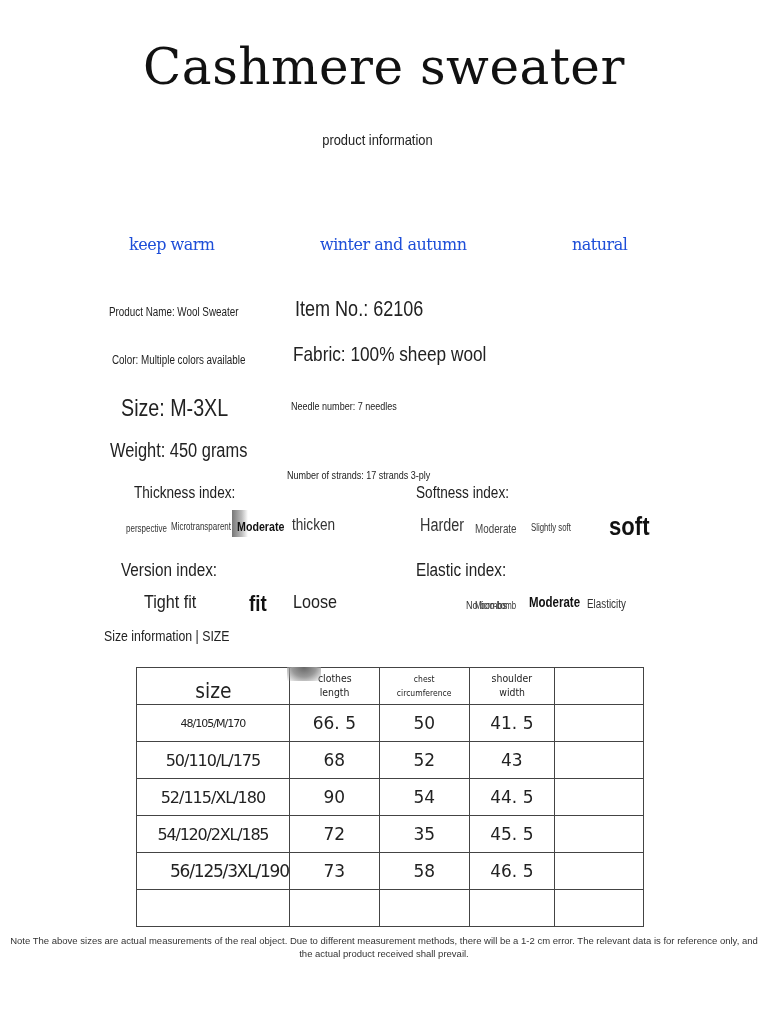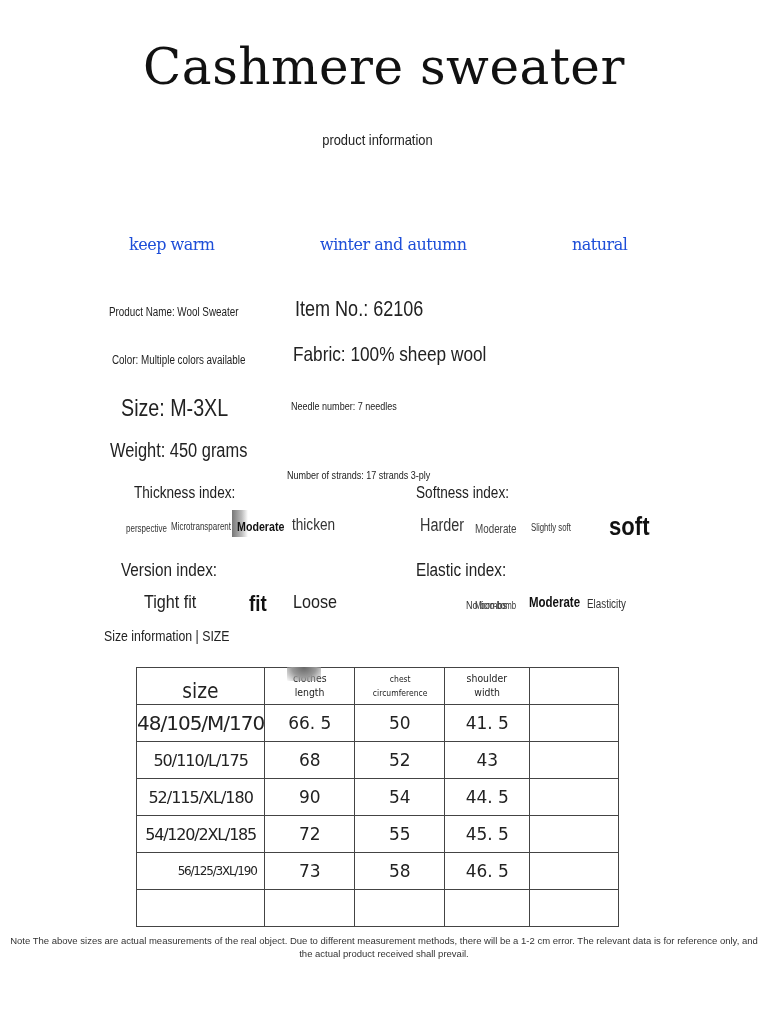--- a/index.html
+++ b/index.html
@@ -165,21 +165,21 @@
       <div class="narrow" style="font-size:9px; transform:scaleX(0.85); transform-origin:50% 0;">chest</div><br>
       <div class="narrow" style="font-size:9px; transform:scaleX(0.85); transform-origin:50% 0;">circumference</div>
     </td>
     <td style="width:85px;" class="hdr-small">
       <div class="narrow" style="transform:scaleX(0.85); transform-origin:50% 0;">shoulder</div><br>
       <div class="narrow" style="transform:scaleX(0.85); transform-origin:50% 0;">width</div>
     </td>
     <td style="width:89px;"></td>
   </tr>
   <tr style="height:37px;">
-    <td style="font-size:20px; letter-spacing:-1px;">48/105/M/170</td>
+    <td style="font-size:11px; letter-spacing:-1px;">48/105/M/170</td>
     <td>66. 5</td>
     <td>50</td>
     <td>41. 5</td>
     <td></td>
   </tr>
   <tr style="height:37px;padding-left:47px;">
     <td style="font-size:16px; letter-spacing:-1px;">50/110/L/175</td>
     <td>68</td>
     <td>52</td>
     <td>43</td>
@@ -188,26 +188,26 @@
   <tr style="height:37px;">
     <td style="font-size:16px; letter-spacing:-1px;">52/115/XL/180</td>
     <td>90</td>
     <td>54</td>
     <td>44. 5</td>
     <td></td>
   </tr>
   <tr style="height:37px;">
     <td style="font-size:16px; letter-spacing:-1.2px;">54/120/2XL/185</td>
     <td>72</td>
-    <td>55</td>
+    <td>35</td>
     <td>45. 5</td>
     <td></td>
   </tr>
   <tr style="height:37px;">
-    <td style="font-size:12px; letter-spacing:-1.2px;padding-left:33px;">56/125/3XL/190</td>
+    <td style="font-size:17px; letter-spacing:-1.2px;padding-left:33px;">56/125/3XL/190</td>
     <td>73</td>
     <td>58</td>
     <td>46. 5</td>
     <td></td>
   </tr>
   <tr style="height:37px;">
     <td></td>
     <td></td>
     <td></td>
     <td></td>

